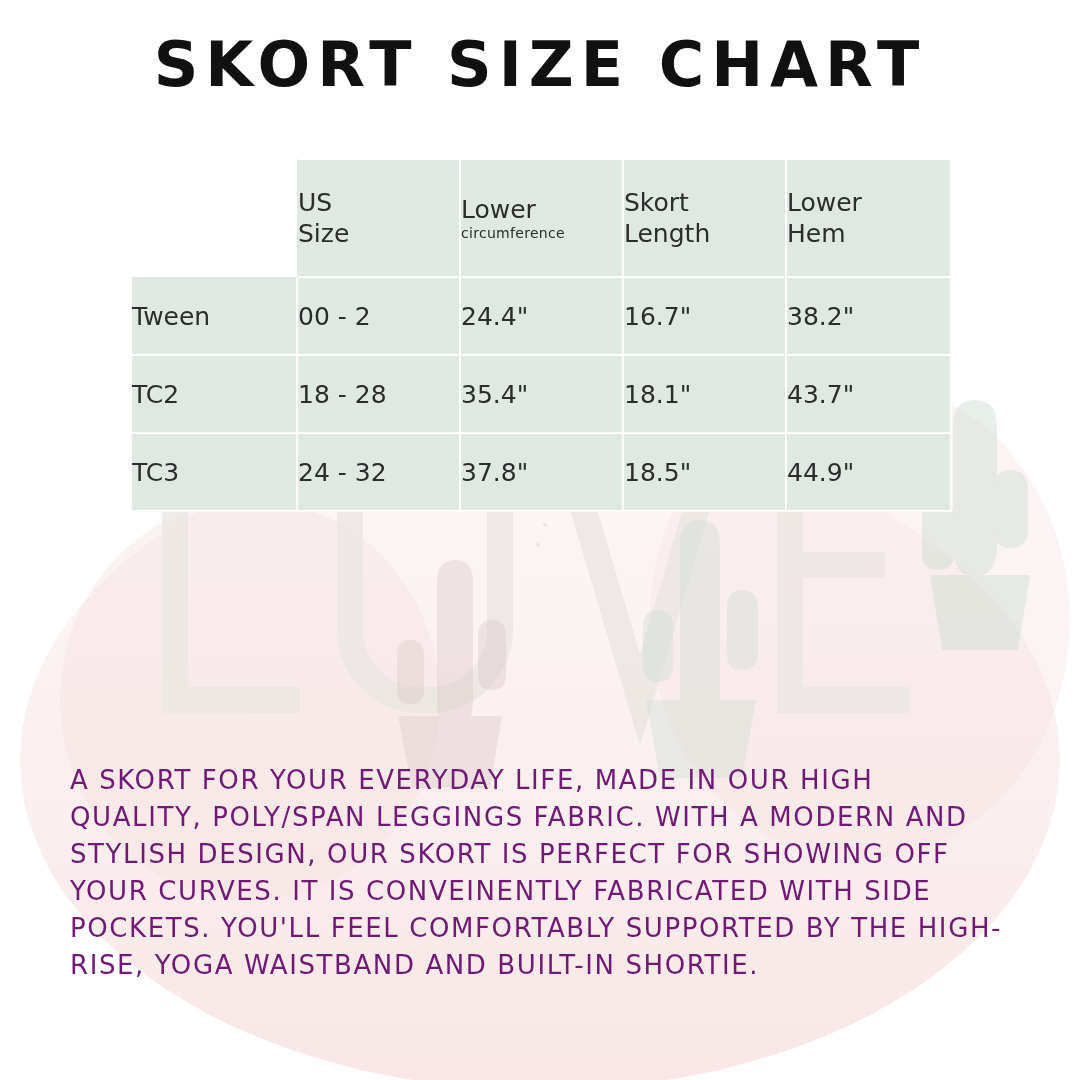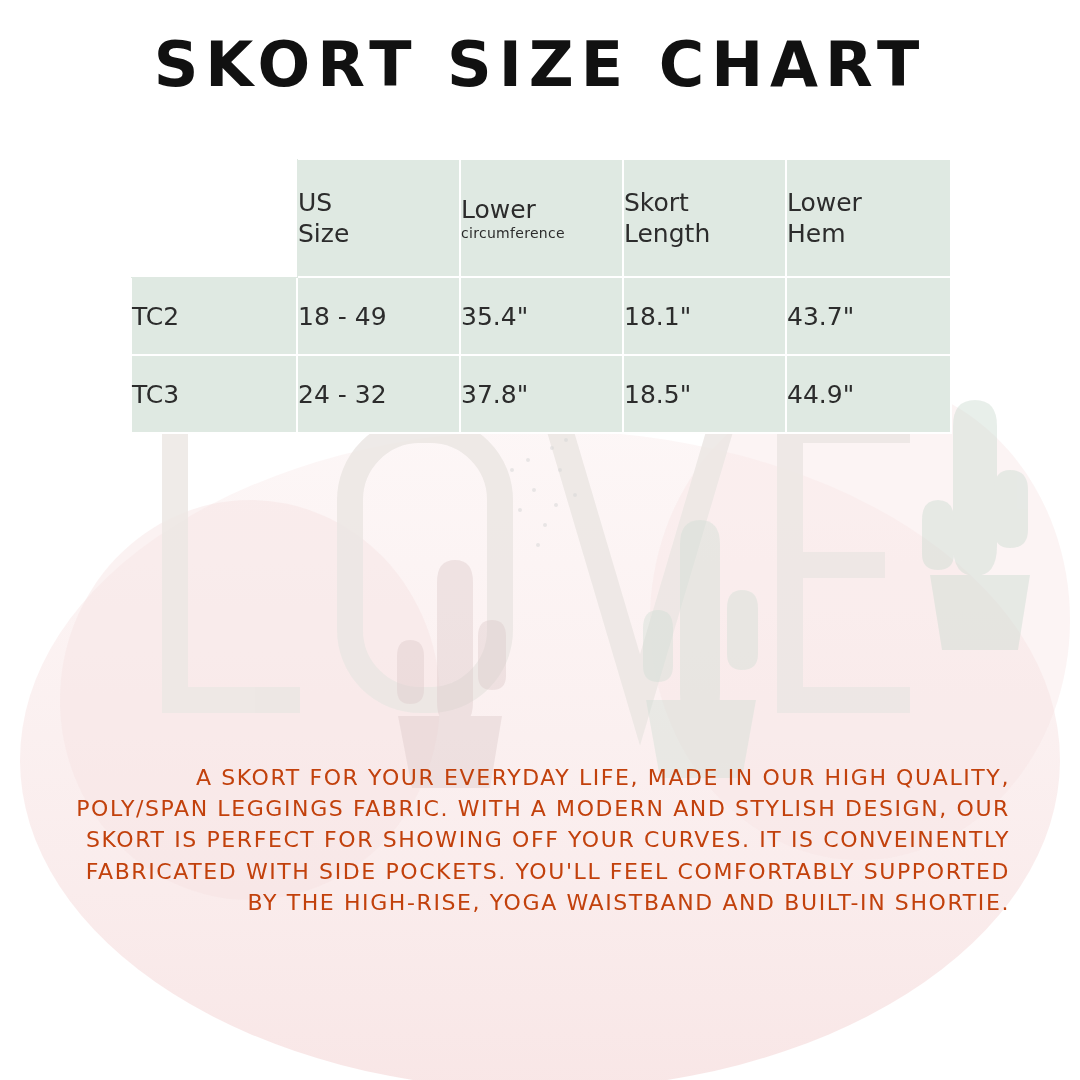--- a/index.html
+++ b/index.html
@@ -100,26 +100,26 @@
   col.c2 { width: 163px; }
   col.c3 { width: 163px; }
   col.c4 { width: 165px; }
 
   
   .description {
     position: absolute;
     top: 762px;
     left: 70px;
     width: 940px;
-    text-align: right;
-    font-family: "DejaVu Sans", sans-serif;
-    font-size: 22px;
+    text-align: left;
+    font-family: "DejaVu Sans", sans-serif;
+    font-size: 26px;
     line-height: 1.42;
     letter-spacing: 1.6px;
-    color: #c2410c;
+    color: #701a75;
     text-transform: uppercase;
   }
 </style>
 </head>
 <body>
 
 <svg class="bg-art" viewBox="0 0 1080 1080" xmlns="http://www.w3.org/2000/svg">
   <defs>
     <linearGradient id="pinkfade" x1="0" y1="0" x2="0" y2="1">
       <stop offset="0%" stop-color="#f6dede" stop-opacity="0.25"></stop>
@@ -202,22 +202,29 @@
             <span class="main">Length</span>
           </th>
           <th>
             <span class="main">Lower</span>
             <span class="main">Hem</span>
           </th>
         </tr>
       </thead>
       <tbody>
         <tr>
+          <td class="rowlabel">Tween</td>
+          <td>00 - 2</td>
+          <td>24.4"</td>
+          <td>16.7"</td>
+          <td>38.2"</td>
+        </tr>
+        <tr>
           <td class="rowlabel">TC2</td>
-          <td>18 - 49</td>
+          <td>18 - 28</td>
           <td>35.4"</td>
           <td>18.1"</td>
           <td>43.7"</td>
         </tr>
         <tr>
           <td class="rowlabel">TC3</td>
           <td>24 - 32</td>
           <td>37.8"</td>
           <td>18.5"</td>
           <td>44.9"</td>

